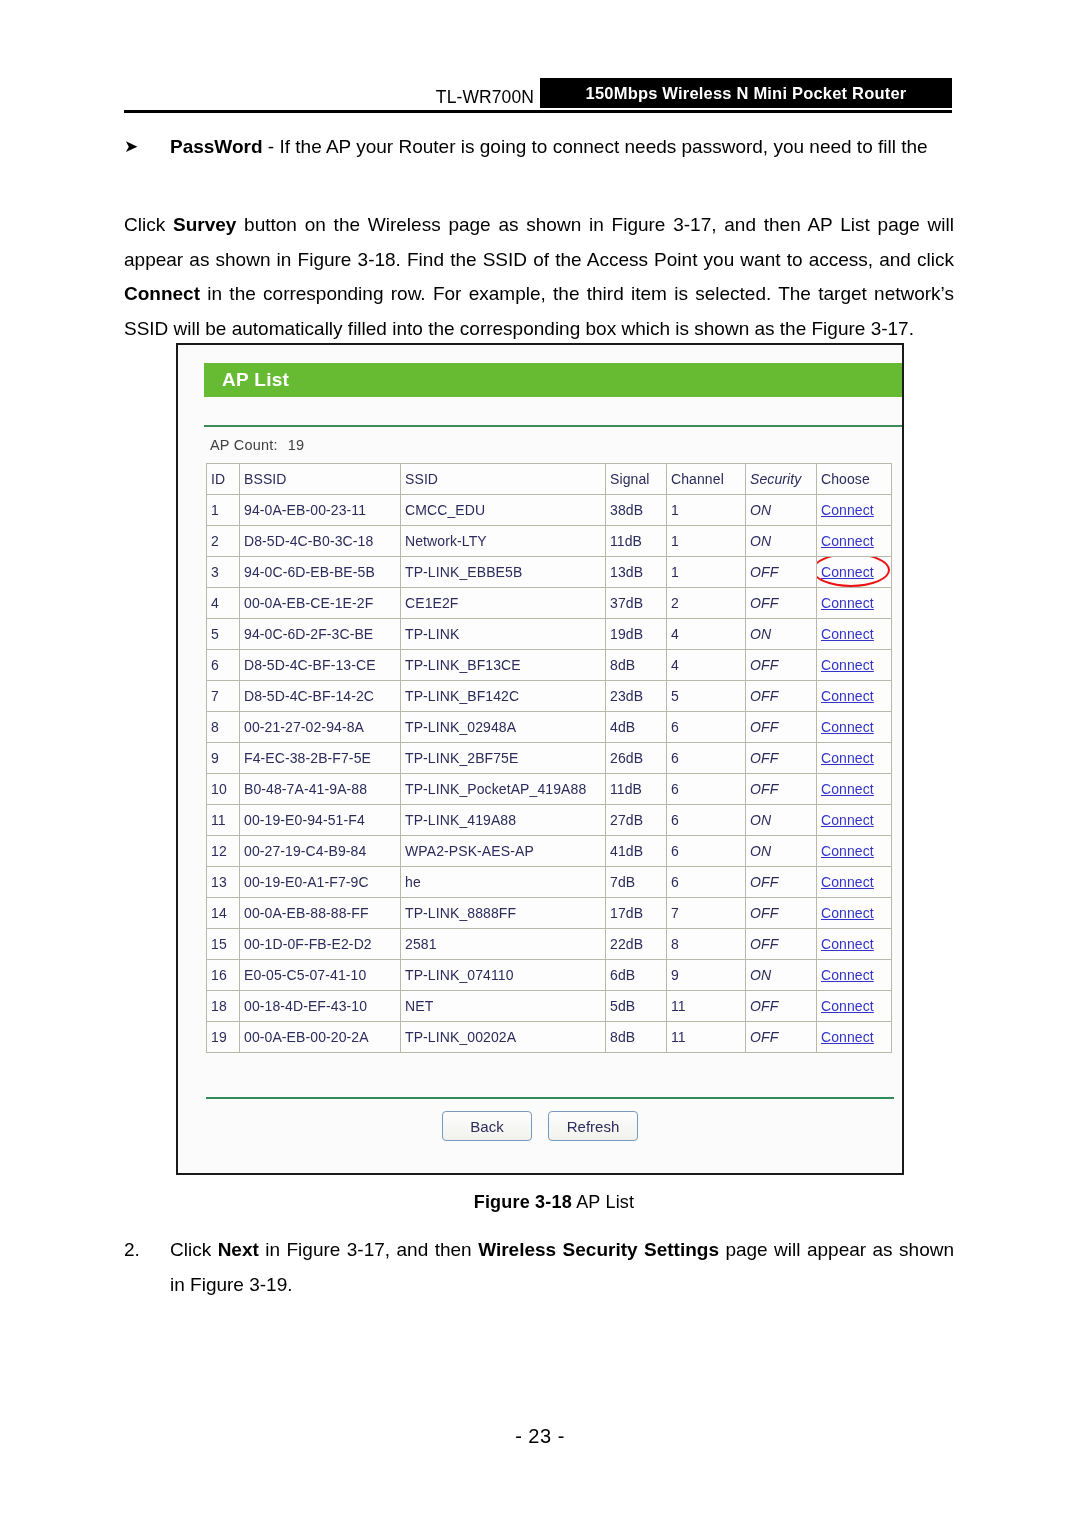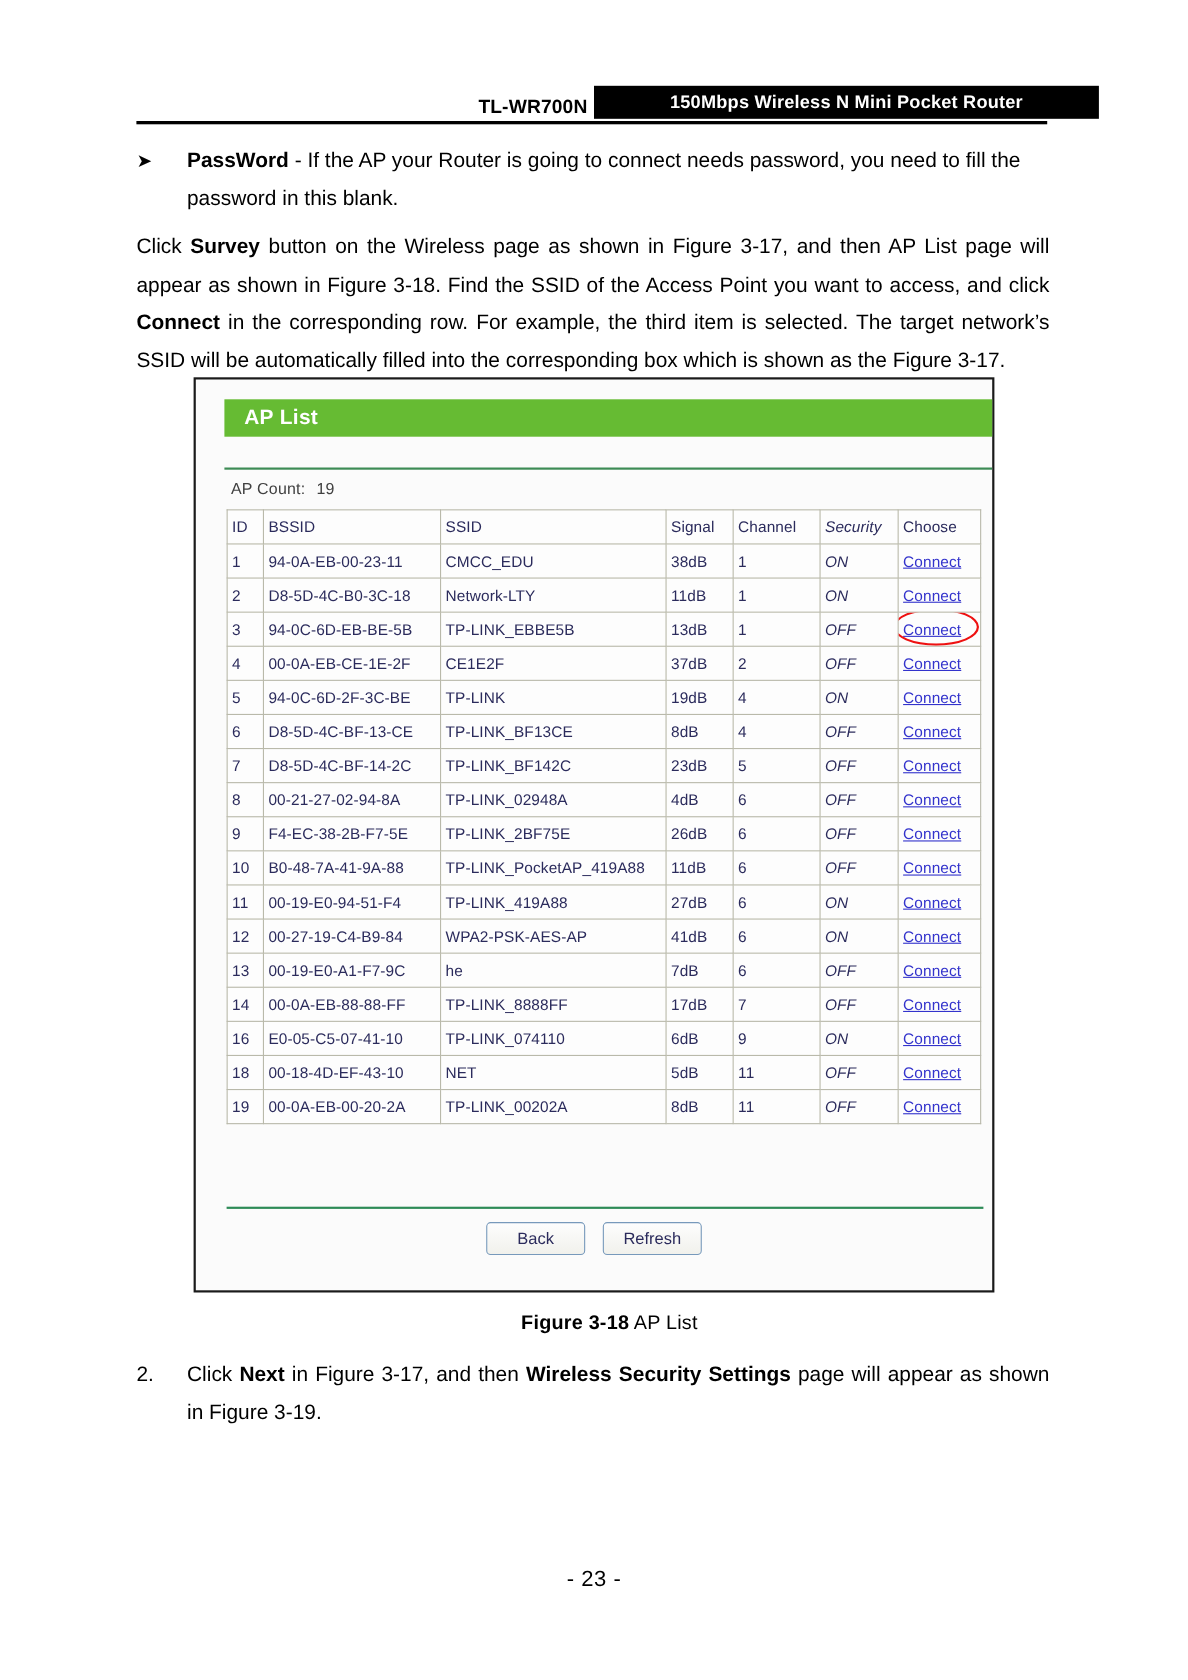--- a/index.html
+++ b/index.html
@@ -22,29 +22,29 @@
     left: 124px;
     top: 78px;
     width: 828px;
     height: 34px;
   }
   .hdr-model {
     position: absolute;
     right: 418px;
     bottom: 4px;
     font-size: 17.5px;
-    font-weight: bold;
+    font-weight: normal;
     letter-spacing: 0.1px;
     white-space: nowrap;
   }
   .hdr-black-bar {
     position: absolute;
     left: 416px;
     top: 0px;
-    width: 459px;
+    width: 412px;
     height: 30px;
     background: #000000;
     color: #ffffff;
     font-size: 16.5px;
     font-weight: bold;
     display: flex;
     align-items: center;
     justify-content: center;
     letter-spacing: 0.2px;
     white-space: nowrap;
@@ -269,21 +269,20 @@
   <div class="hdr-model">TL-WR700N</div>
   <div class="hdr-black-bar">150Mbps Wireless N Mini Pocket Router</div>
 </div>
 <div class="hdr-rule"></div>
 
 <div class="bullet-block">
   <div class="bullet-row">
     <div class="bullet-mark">➤</div>
     <div class="bullet-text"><b>PassWord</b><span> - </span><span>If the AP your Router is going to connect needs password, you need to fill the</span></div>
   </div>
-  <div class="bullet-cont">password in this blank.</div>
 </div>
 
 <div class="para">
   <span>Click </span><b>Survey</b><span> button on the Wireless page as shown in Figure 3-17, and then AP List page will appear as shown in Figure 3-18. Find the SSID of the Access Point you want to access, and click </span><b>Connect</b><span> in the corresponding row. For example, the third item is selected. The target network’s SSID will be automatically filled into the corresponding box which is shown as the Figure 3-17.</span>
 </div>
 
 <div class="figure">
 
   <div class="ap-title-bar">
     <span>AP List</span>
@@ -427,20 +426,29 @@
         <tr>
           <td class="c-id">14</td>
           <td class="c-bssid">00-0A-EB-88-88-FF</td>
           <td class="c-ssid">TP-LINK_8888FF</td>
           <td class="c-signal">17dB</td>
           <td class="c-channel">7</td>
           <td class="c-security">OFF</td>
           <td class="c-choose choose-cell"><span class="connect-link">Connect</span></td>
         </tr>
         <tr>
+          <td class="c-id">15</td>
+          <td class="c-bssid">00-1D-0F-FB-E2-D2</td>
+          <td class="c-ssid">2581</td>
+          <td class="c-signal">22dB</td>
+          <td class="c-channel">8</td>
+          <td class="c-security">OFF</td>
+          <td class="c-choose choose-cell"><span class="connect-link">Connect</span></td>
+        </tr>
+        <tr>
           <td class="c-id">16</td>
           <td class="c-bssid">E0-05-C5-07-41-10</td>
           <td class="c-ssid">TP-LINK_074110</td>
           <td class="c-signal">6dB</td>
           <td class="c-channel">9</td>
           <td class="c-security">ON</td>
           <td class="c-choose choose-cell"><span class="connect-link">Connect</span></td>
         </tr>
         <tr>
           <td class="c-id">18</td>

